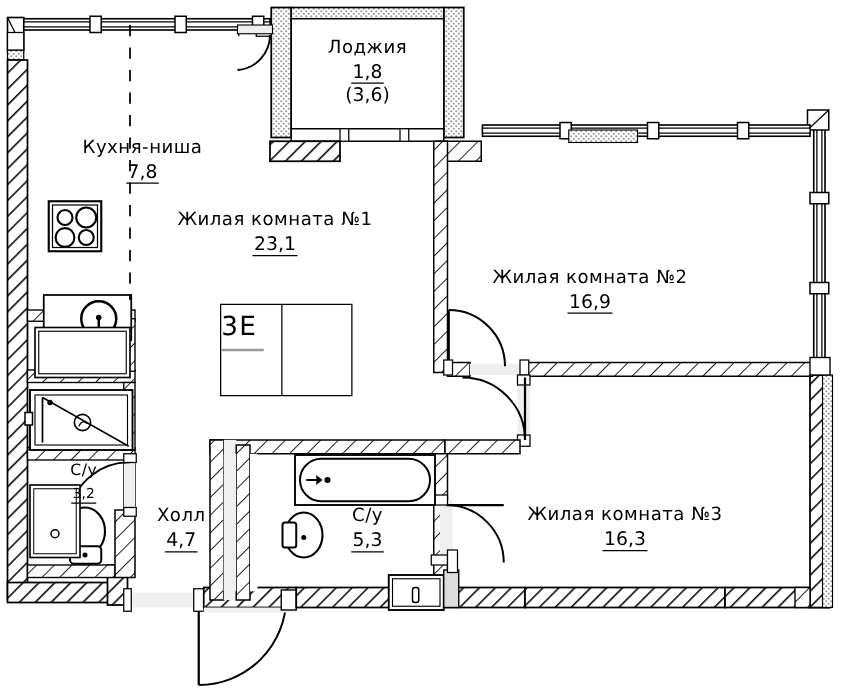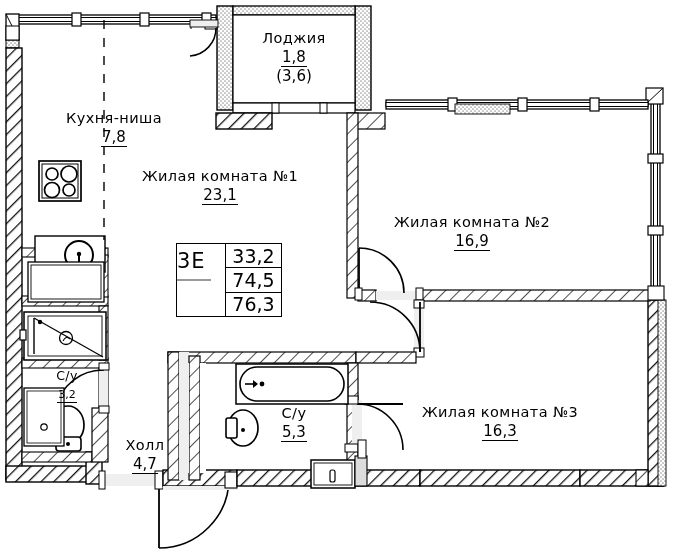--- a/index.html
+++ b/index.html
@@ -334,35 +334,30 @@
   <div class="lbl" style="left:400px;top:404px;width:200px;">
     <span class="nm">Жилая комната №3</span>
     <span class="ar">16,3</span>
   </div>
 
   <div class="lbl sm" style="left:43px;top:369px;width:48px;">
     <span class="nm">С/у</span>
     <span class="ar">3,2</span>
   </div>
 
-  <div class="lbl" style="left:105px;top:405px;width:80px;margin-top:32px;">
+  <div class="lbl" style="left:105px;top:405px;width:80px;">
     <span class="nm">Холл</span>
     <span class="ar">4,7</span>
   </div>
 
   <div class="lbl" style="left:266px;top:405px;width:56px;">
     <span class="nm">С/у</span>
     <span class="ar">5,3</span>
   </div>
 
   <div id="spec">
     <div class="left">
       <span class="code">3E</span>
       <span class="uline"></span>
     </div>
-    <div class="right">
-      <div>33,2</div>
-      <div>74,5</div>
-      <div>76,3</div>
-    </div>
   </div>
 
 </div>
 
 </body></html>

